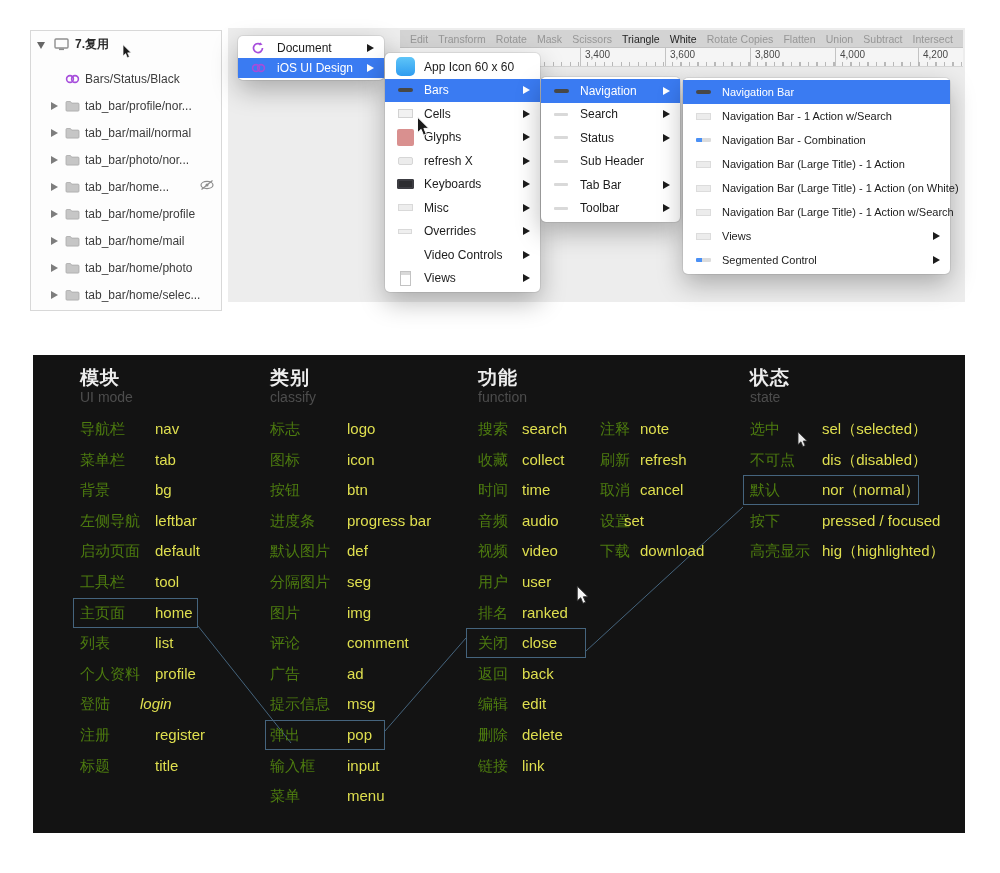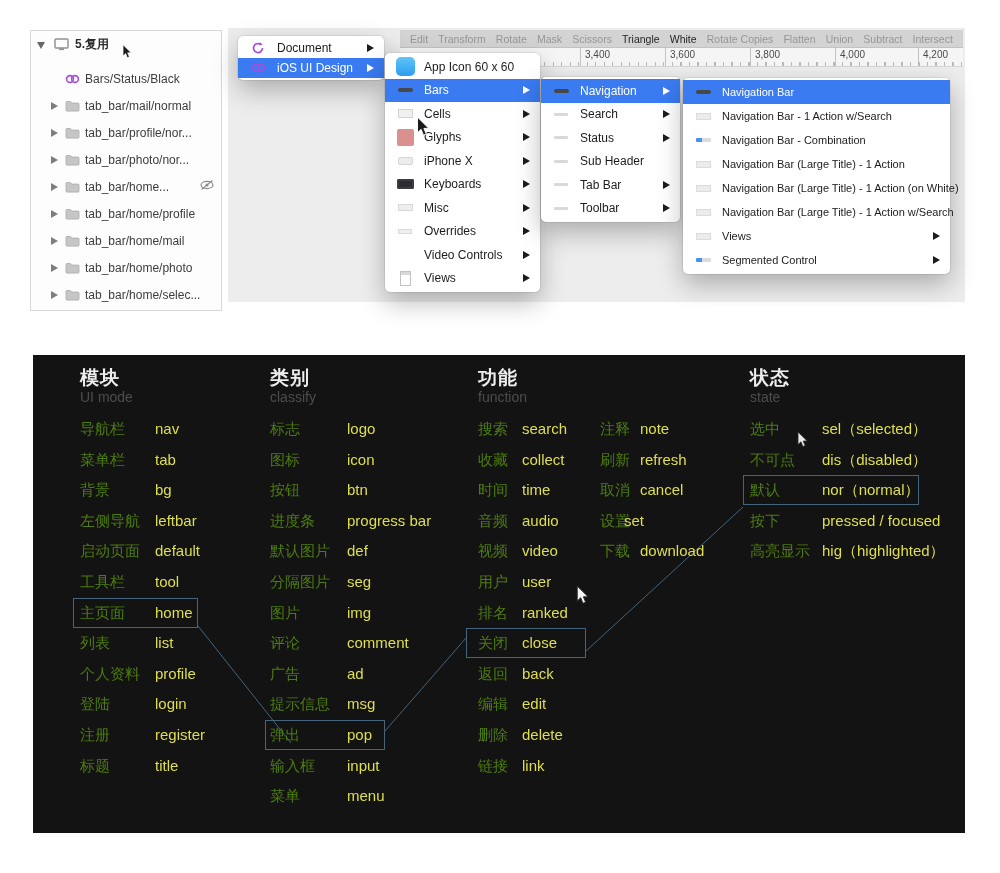--- a/index.html
+++ b/index.html
@@ -108,50 +108,50 @@
 
   <div class="layers-panel">
     <div class="lp-header">
       <span class="tri down"></span>
       <span class="row-icon">
         <svg width="15" height="13" viewBox="0 0 15 13">
             <rect x="1" y="1" width="13" height="9" rx="1" fill="none" stroke="#8e8e8e" stroke-width="1.4"></rect>
             <rect x="5" y="10.5" width="5" height="1.6" fill="#8e8e8e"></rect>
           </svg>
       </span>
-      <span>5.复用</span>
+      <span>7.复用</span>
     </div>
     <div class="lp-rows" id="lp-rows">
         <div class="lp-row">
           <span class="tri"></span>
           <span class="row-icon">
             <svg width="15" height="12" viewBox="0 0 15 12">
               <circle cx="5" cy="6" r="3.4" fill="none" stroke="#a64ddb" stroke-width="1.6"></circle>
               <circle cx="10" cy="6" r="3.4" fill="none" stroke="#a64ddb" stroke-width="1.6"></circle>
             </svg>
           </span>
           <span class="lp-label">Bars/Status/Black</span>
         </div>
         <div class="lp-row">
           <span class="tri right"></span>
           <span class="row-icon">
             <svg width="15" height="12" viewBox="0 0 15 12">
               <path d="M1 2.5 a1 1 0 0 1 1-1 h3.4 l1.3 1.6 h6.3 a1 1 0 0 1 1 1 v6 a1 1 0 0 1-1 1 h-11 a1 1 0 0 1-1-1 Z" fill="#c6c6c6" stroke="#a9a9a9" stroke-width="0.8"></path>
             </svg>
           </span>
+          <span class="lp-label">tab_bar/profile/nor...</span>
+        </div>
+        <div class="lp-row">
+          <span class="tri right"></span>
+          <span class="row-icon">
+            <svg width="15" height="12" viewBox="0 0 15 12">
+              <path d="M1 2.5 a1 1 0 0 1 1-1 h3.4 l1.3 1.6 h6.3 a1 1 0 0 1 1 1 v6 a1 1 0 0 1-1 1 h-11 a1 1 0 0 1-1-1 Z" fill="#c6c6c6" stroke="#a9a9a9" stroke-width="0.8"></path>
+            </svg>
+          </span>
           <span class="lp-label">tab_bar/mail/normal</span>
-        </div>
-        <div class="lp-row">
-          <span class="tri right"></span>
-          <span class="row-icon">
-            <svg width="15" height="12" viewBox="0 0 15 12">
-              <path d="M1 2.5 a1 1 0 0 1 1-1 h3.4 l1.3 1.6 h6.3 a1 1 0 0 1 1 1 v6 a1 1 0 0 1-1 1 h-11 a1 1 0 0 1-1-1 Z" fill="#c6c6c6" stroke="#a9a9a9" stroke-width="0.8"></path>
-            </svg>
-          </span>
-          <span class="lp-label">tab_bar/profile/nor...</span>
         </div>
         <div class="lp-row">
           <span class="tri right"></span>
           <span class="row-icon">
             <svg width="15" height="12" viewBox="0 0 15 12">
               <path d="M1 2.5 a1 1 0 0 1 1-1 h3.4 l1.3 1.6 h6.3 a1 1 0 0 1 1 1 v6 a1 1 0 0 1-1 1 h-11 a1 1 0 0 1-1-1 Z" fill="#c6c6c6" stroke="#a9a9a9" stroke-width="0.8"></path>
             </svg>
           </span>
           <span class="lp-label">tab_bar/photo/nor...</span>
         </div>
@@ -256,21 +256,21 @@
         <span class="ic ic-glyphs">
           <i></i>
         </span>
         <span>Glyphs</span>
         <span class="menu-arrow"></span>
       </div>
       <div class="menu-item">
         <span class="ic ic-iphone">
           <i></i>
         </span>
-        <span>iPhone X</span>
+        <span>refresh X</span>
         <span class="menu-arrow"></span>
       </div>
       <div class="menu-item">
         <span class="ic ic-keyboards">
           <i></i>
         </span>
         <span>Keyboards</span>
         <span class="menu-arrow"></span>
       </div>
       <div class="menu-item">
@@ -421,21 +421,21 @@
       <div class="np-zh" style="left: 47px; top: 217px;">工具栏</div>
       <div class="np-en" style="left: 122px; top: 217px;">tool</div>
       <div class="np-zh" style="left: 47px; top: 247.6px;">主页面</div>
       <div class="np-en" style="left: 122px; top: 247.6px;">home</div>
       <div class="np-box" style="left: 40px; top: 242.6px; width: 125px; height: 30px;"></div>
       <div class="np-zh" style="left: 47px; top: 278.2px;">列表</div>
       <div class="np-en" style="left: 122px; top: 278.2px;">list</div>
       <div class="np-zh" style="left: 47px; top: 308.8px;">个人资料</div>
       <div class="np-en" style="left: 122px; top: 308.8px;">profile</div>
       <div class="np-zh" style="left: 47px; top: 339.4px;">登陆</div>
-      <div class="np-en" style="left: 122px; top: 339.4px;">login</div>
+      <div class="np-en" style="left: 107px; top: 339.4px; font-style: italic;">login</div>
       <div class="np-zh" style="left: 47px; top: 370px;">注册</div>
       <div class="np-en" style="left: 122px; top: 370px;">register</div>
       <div class="np-zh" style="left: 47px; top: 400.6px;">标题</div>
       <div class="np-en" style="left: 122px; top: 400.6px;">title</div>
       <div class="np-title" style="left: 237px; top: 10px;">类别</div>
       <div class="np-sub" style="left: 237px; top: 34px;">classify</div>
       <div class="np-zh" style="left: 237px; top: 64px;">标志</div>
       <div class="np-en" style="left: 314px; top: 64px;">logo</div>
       <div class="np-zh" style="left: 237px; top: 94.6px;">图标</div>
       <div class="np-en" style="left: 314px; top: 94.6px;">icon</div>

